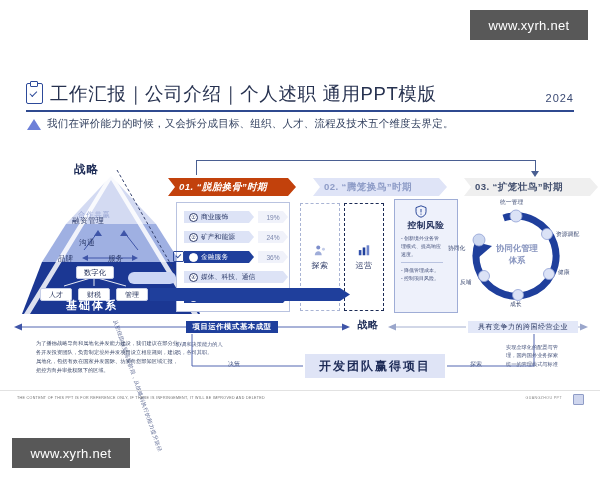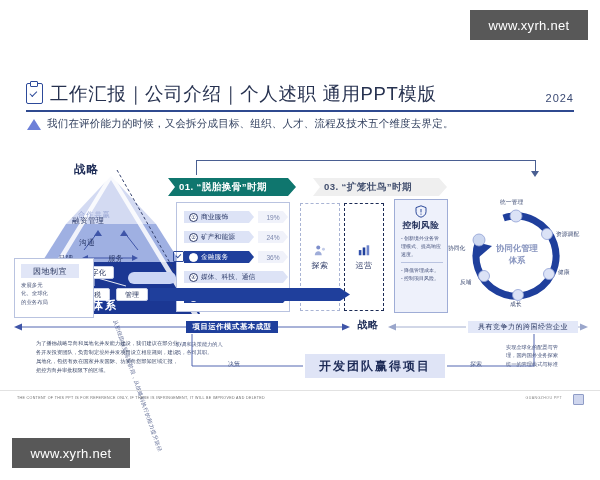--- a/index.html
+++ b/index.html
@@ -43,22 +43,22 @@
   .bkt-l{left:0;top:0;width:1.4px;height:15px;}
   .bkt-r{right:0;top:0;width:1.4px;height:12px;}
   .bkt-h{left:0;top:0;width:100%;height:1.4px;}
   .bkt-arrow{position:absolute;right:-2.6px;top:11px;width:0;height:0;
              border-left:4px solid transparent;border-right:4px solid transparent;border-top:6px solid #4a5f92;}
 
   
   .tabs{position:absolute;left:168px;top:178px;width:408px;height:18px;display:flex;gap:6px;}
   .chev{height:18px;display:flex;align-items:center;font-size:9.6px;font-weight:700;
         letter-spacing:.4px;padding-left:11px;flex:none;}
-  .c1{width:128px;background:#0f766e;color:#fff;
-      clip-path:polygon(0 0,120px 0,128px 9px,120px 18px,0 18px,7px 9px);}
+  .c1{width:128px;background:#c2410c;color:#fff;
+      clip-path:polygon(0 0,120px 0,128px 9px,120px 18px,0 18px,7px 9px);font-style:italic;}
   .c2{width:134px;background:#dfe4f7;color:#8e9cc7;
       clip-path:polygon(0 0,126px 0,134px 9px,126px 18px,0 18px,7px 9px);}
   .c3{width:134px;background:#efefef;color:#43506f;
       clip-path:polygon(0 0,126px 0,134px 9px,126px 18px,0 18px,7px 9px);}
 
   
   .pyr{position:absolute;left:22px;top:162px;width:178px;height:152px;}
   .pyr svg{position:absolute;left:0;top:0;}
   .pyr-label{position:absolute;text-align:center;white-space:nowrap;}
   .l-strategy{left:52px;top:0px;font-size:11.5px;font-weight:700;color:#22305a;letter-spacing:1px;}
@@ -112,21 +112,21 @@
   
   .dash{position:absolute;top:203px;width:38px;height:106px;display:flex;flex-direction:column;
         align-items:center;justify-content:center;gap:3px;}
   .d1{left:300px;border:1.1px dashed #a9b4d4;}
   .d2{left:344px;border:1.4px dashed #1b2a55;}
   .d-ico{width:14px;height:13px;}
   .d-lab{font-size:8px;color:#2b3864;letter-spacing:.5px;}
 
   
   .risk{position:absolute;left:394px;top:199px;width:52px;height:112px;background:#eef1fb;
-        border:1px solid #9fadd6;}
+        border:1px solid #9fadd6;padding-left:10px;}
   .risk-ico{position:absolute;left:20px;top:5px;width:12px;height:13px;}
   .risk-t{position:absolute;left:0;top:20px;width:100%;text-align:center;font-size:8.6px;
           font-weight:700;color:#1d2b57;letter-spacing:.6px;}
   .risk-s{position:absolute;left:6px;width:42px;font-size:5px;line-height:1.6;color:#45527c;}
   .rs1{top:34px;} .rs2{top:66px;}
   .risk-div{position:absolute;left:6px;top:62px;width:42px;height:.8px;background:#b9c3e0;}
 
   
   .ring{position:absolute;left:448px;top:196px;width:136px;height:118px;}
   .ring-center{position:absolute;left:46px;top:46px;width:46px;text-align:center;
@@ -187,20 +187,21 @@
 
   <div class="bracket-top">
     <i class="bkt-h"></i>
       <i class="bkt-l"></i>
       <i class="bkt-r"></i>
     <span class="bkt-arrow"></span>
   </div>
 
   <div class="tabs">
     <div class="chev c1">01. “脱胎换骨”时期</div>
+    <div class="chev c2">02. “腾笼换鸟”时期</div>
     <div class="chev c3">03. “扩笼壮鸟”时期</div>
   </div>
 
   <div class="pyr">
     <svg width="178" height="152">
       <polygon points="89,14 44,62 134,62" fill="#d3daf2"></polygon>
       <polygon points="44,62 20,100 158,100 134,62" fill="#9fb0e2"></polygon>
       <polygon points="20,100 0,152 178,152 158,100" fill="#1b3793"></polygon>
       <polygon points="89,10 2,152 8,152 89,18 170,152 176,152" fill="#ffffff" opacity="0.85"></polygon>
       <line x1="95" y1="8" x2="176" y2="150" stroke="#33406d" stroke-width="1" stroke-dasharray="3,2.4"></line>
@@ -230,24 +231,20 @@
     <div class="chipwrap">
       <div class="chip chip-digital">数字化</div>
       <div class="chip chip-a">人才</div>
       <div class="chip chip-b">财税</div>
       <div class="chip chip-c">管理</div>
     </div>
     <div class="pyr-label l-base">基础体系</div>
     <div class="diag-txt">从初级阶段到高级阶段，从战略到执行的能力提升路径</div>
   </div>
 
-  <div class="leftcard">
-    <div class="lc-tag">因地制宜</div>
-    <div class="lc-txt">发展多元化、全球化的业务布局</div>
-  </div>
 
   <div class="flowbar-l"></div>
   <div class="flowbar"></div>
 
   <div class="listcard">
     <div class="row" style="top:8px">
       <span class="pill p-light">
         <span class="num">①</span>
         <span>商业服饰</span>
       </span>

